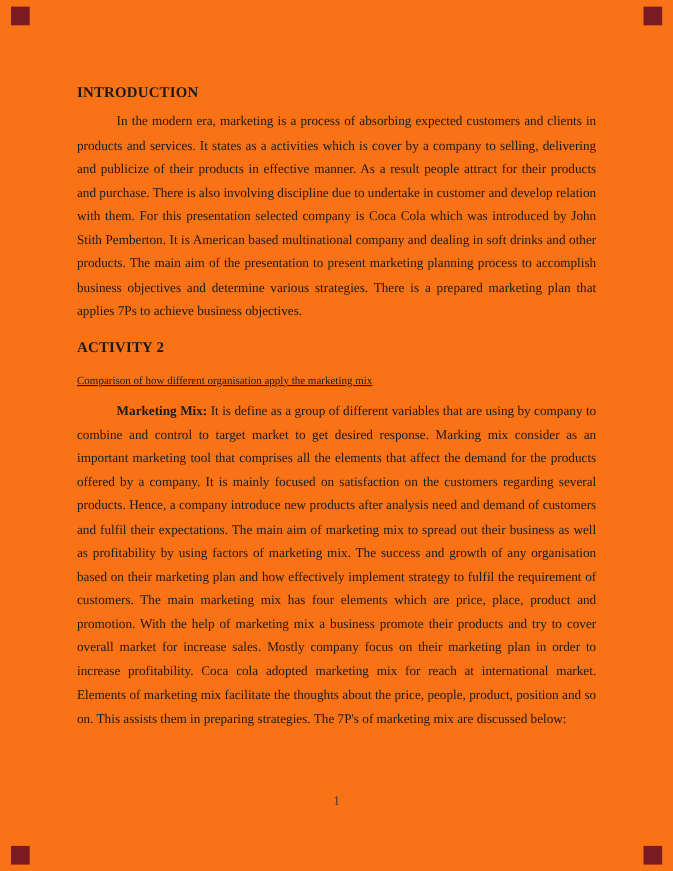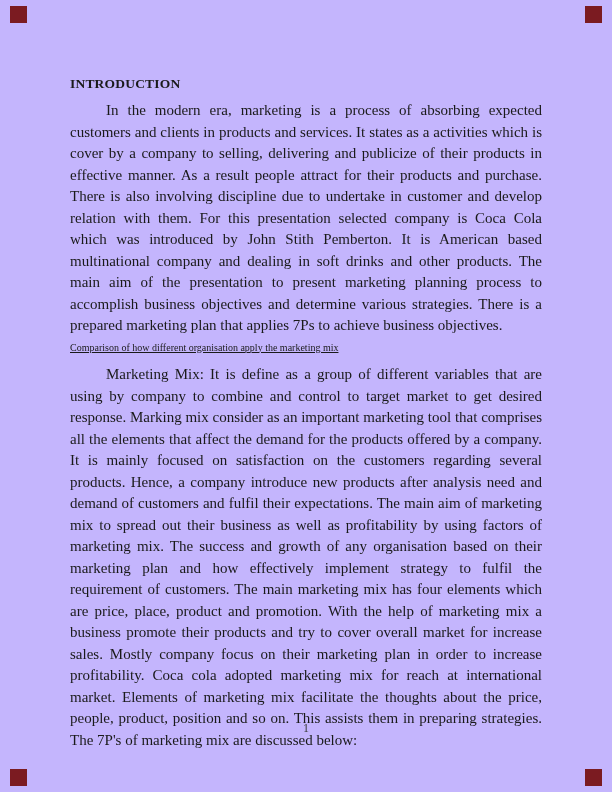--- a/index.html
+++ b/index.html
@@ -4,21 +4,21 @@
 <style>
   html, body {
     margin: 0;
     padding: 0;
     background: #ffffff;
   }
   .page {
     position: relative;
     width: 612px;
     height: 792px;
-    background: #c4b5fd;
+    background: #f97316;
     font-family: "Liberation Serif", serif;
     color: #1a1a1a;
     overflow: hidden;
   }
   .corner-marker {
     position: absolute;
     width: 17px;
     height: 17px;
     background: #7b1b21;
   }
@@ -36,35 +36,35 @@
   .heading {
     font-size: 13.5px;
     font-weight: bold;
     margin: 0 0 8px 0;
     letter-spacing: 0.2px;
   }
   .heading.activity {
     margin: 14px 0 12px 0;
   }
   .body-para {
-    font-size: 15px;
+    font-size: 12px;
     line-height: 21.5px;
     text-align: justify;
     text-indent: 36px;
     margin: 0;
   }
   .subheading {
     font-size: 10px;
     line-height: 21.5px;
     text-decoration: underline;
     margin: 0 0 6px 0;
     font-weight: normal;
   }
   .lead-bold {
-    font-weight: normal;
+    font-weight: bold;
   }
   .page-number {
     position: absolute;
     top: 721px;
     left: 0;
     width: 612px;
     text-align: center;
     font-size: 12px;
     color: #3c3c3c;
   }
@@ -78,20 +78,21 @@
   <div class="corner-marker tr"></div>
   <div class="corner-marker bl"></div>
   <div class="corner-marker br"></div>
 
   <div class="content">
 
     <h1 class="heading">INTRODUCTION</h1>
 
     <p class="body-para">In the modern era, marketing is a process of absorbing expected customers and clients in products and services. It states as a activities which is cover by a company to selling, delivering and publicize of their products in effective manner. As a result people attract for their products and purchase. There is also involving discipline due to undertake in customer and develop relation with them. For this presentation selected company is Coca Cola which was introduced by John Stith Pemberton. It is American based multinational company and dealing in soft drinks and other products. The main aim of the presentation to present marketing planning process to accomplish business objectives and determine various strategies. There is a prepared marketing plan that applies 7Ps to achieve business objectives.</p>
 
+    <h1 class="heading activity">ACTIVITY 2</h1>
 
     <div class="subheading">Comparison of how different organisation apply the marketing mix</div>
 
     <p class="body-para"><span class="lead-bold">Marketing Mix:</span><span> It is define as a group of different variables that are using by company to combine and control to target market to get desired response. Marking mix consider as an important marketing tool that comprises all the elements that affect the demand for the products offered by a company. It is mainly focused on satisfaction on the customers regarding several products. Hence, a company introduce new products after analysis need and demand of customers and fulfil their expectations. The main aim of marketing mix to spread out their business as well as profitability by using factors of marketing mix. The success and growth of any organisation based on their marketing plan and how effectively implement strategy to fulfil the requirement of customers. The main marketing mix has four elements which are price, place, product and promotion. With the help of marketing mix a business promote their products and try to cover overall market for increase sales. Mostly company focus on their marketing plan in order to increase profitability. Coca cola adopted marketing mix for reach at international market. Elements of marketing mix facilitate the thoughts about the price, people, product, position and so on. This assists them in preparing strategies. The 7P's of marketing mix are discussed below:</span></p>
 
   </div>
 
   <div class="page-number">1</div>
 
 </div>

